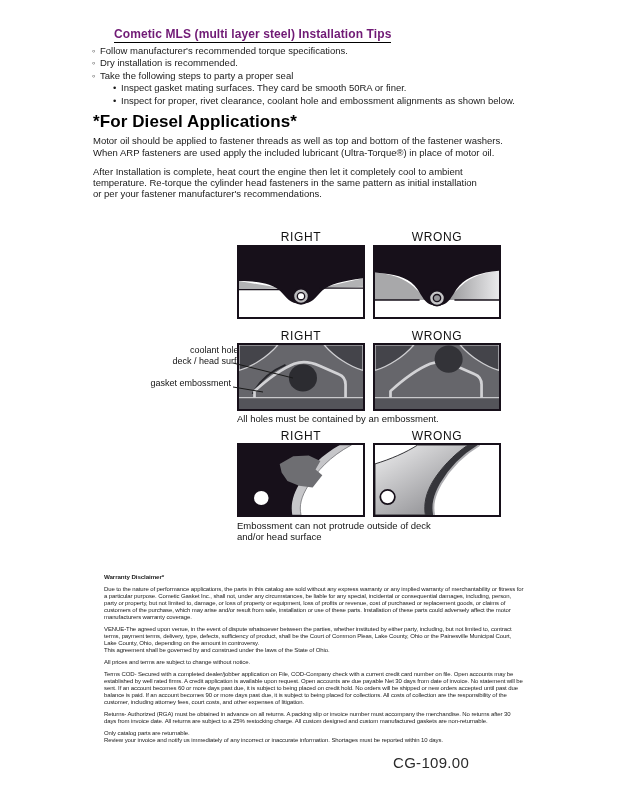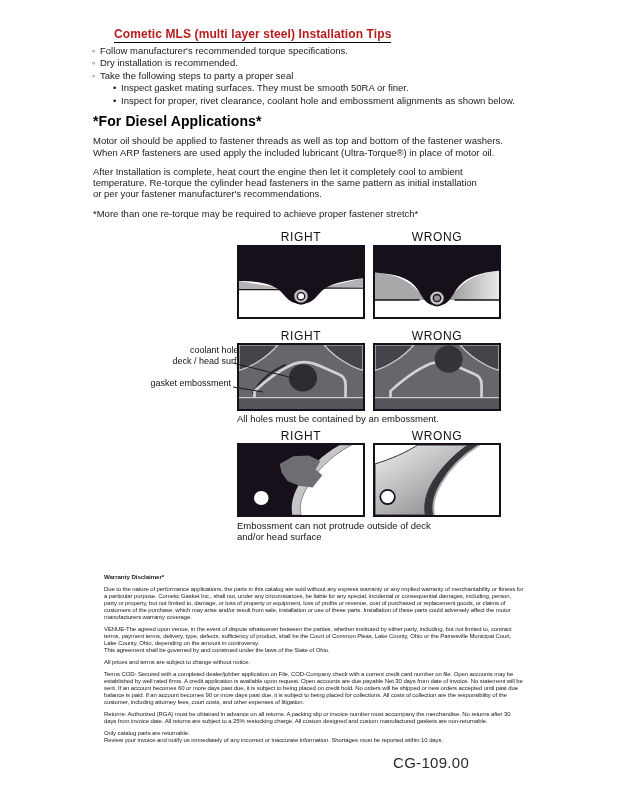--- a/index.html
+++ b/index.html
@@ -1,29 +1,29 @@
 <!DOCTYPE html>
 <html><head>
 <meta charset="utf-8">
 <style>
   html,body{margin:0;padding:0;background:#e8e8e8;}
   #page{position:relative;width:618px;height:800px;background:#ffffff;overflow:hidden;
         font-family:"Liberation Sans",sans-serif;color:#1a1a1a;}
   .abs{position:absolute;}
   
-  #doc-title{left:114px;top:27px;font-size:12px;font-weight:bold;color:#b91c1c;
+  #doc-title{left:114px;top:27px;font-size:12px;font-weight:bold;color:#701a75;
              border-bottom:1.5px solid #000;padding-bottom:1px;letter-spacing:.1px;}
   
   #bullet-list{left:92px;top:45px;font-size:9.5px;line-height:12.4px;}
   .b-row{display:flex;}
   .b-marker{width:8px;flex:0 0 8px;}
   .sub{margin-left:21px;}
   
   #diesel{left:93px;top:116px;width:440px;font-size:9.5px;line-height:11.3px;}
-  #diesel h3{margin:0 0 0 0;font-size:14px;letter-spacing:.1px;color:#000;}
+  #diesel h3{margin:0 0 0 0;font-size:17px;letter-spacing:.1px;color:#000;}
   #diesel p{margin:8px 0 0 0;}
   .pre{white-space:pre-line;}
   
   #diagrams{left:0;top:230px;width:505px;height:330px;}
   .dg-label{position:absolute;width:128px;text-align:center;font-size:12px;letter-spacing:.6px;color:#111;}
   .panel{position:absolute;width:124px;border:2px solid #17101a;background:#fff;font-size:0;line-height:0;}
   .panel svg{display:block;width:100%;height:100%;}
   .h74{height:70px;} .h68{height:64px;}
   .caption{position:absolute;left:237px;font-size:9.5px;line-height:11px;color:#141414;}
   .callout{position:absolute;left:0;width:231px;text-align:right;font-size:9px;line-height:11px;color:#141414;}
@@ -49,36 +49,35 @@
     <div class="b-row">
       <span class="b-marker">◦</span>
       <span>Dry installation is recommended.</span>
     </div>
     <div class="b-row">
       <span class="b-marker">◦</span>
       <span>Take the following steps to party a proper seal</span>
     </div>
     <div class="b-row sub">
       <span class="b-marker">•</span>
-      <span>Inspect gasket mating surfaces.  They must be smooth 50RA or finer.</span>
+      <span>Inspect gasket mating surfaces.  They card be smooth 50RA or finer.</span>
     </div>
     <div class="b-row sub">
       <span class="b-marker">•</span>
       <span>Inspect for proper, rivet clearance, coolant hole and embossment alignments as shown below.</span>
     </div>
   </div>
 
   <div class="abs" id="diesel">
     <h3>*For Diesel Applications*</h3>
     <p class="pre">Motor oil should be applied to fastener threads as well as top and bottom of the fastener washers.
 When ARP fasteners are used apply the included lubricant (Ultra-Torque®) in place of motor oil.</p>
     <p class="pre">After Installation is complete, heat court the engine then let it completely cool to ambient
 temperature. Re-torque the cylinder head fasteners in the same pattern as initial installation
 or per your fastener manufacturer's recommendations.</p>
-    <p>*More than one re-torque may be required to achieve proper fastener stretch*</p>
   </div>
 
   <div class="abs" id="diagrams">
 
     <div class="dg-label" style="left:237px;top:0;">RIGHT</div>
     <div class="dg-label" style="left:373px;top:0;">WRONG</div>
 
     <div class="panel h74" style="left:237px;top:15px;">
       <svg viewBox="0 0 128 74" preserveAspectRatio="none">
         <rect width="128" height="74" fill="#fff"></rect>

